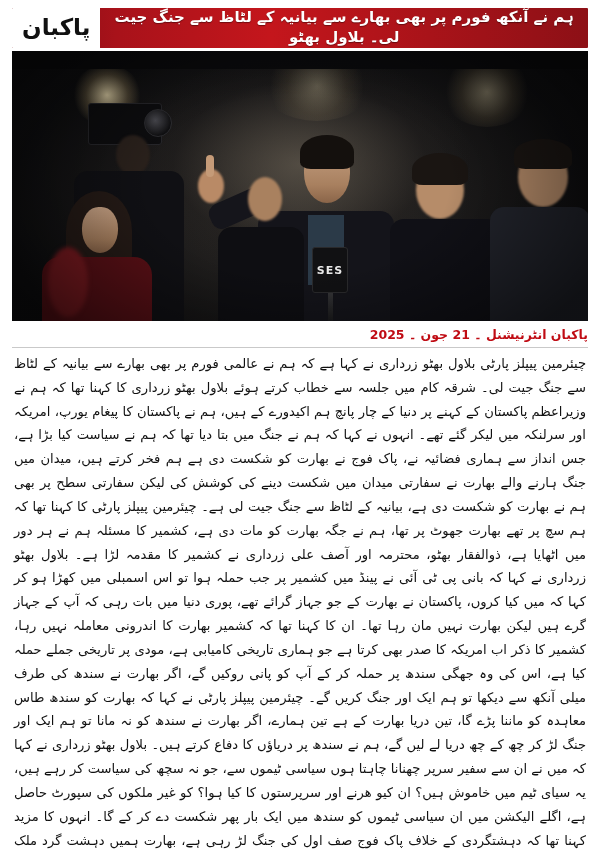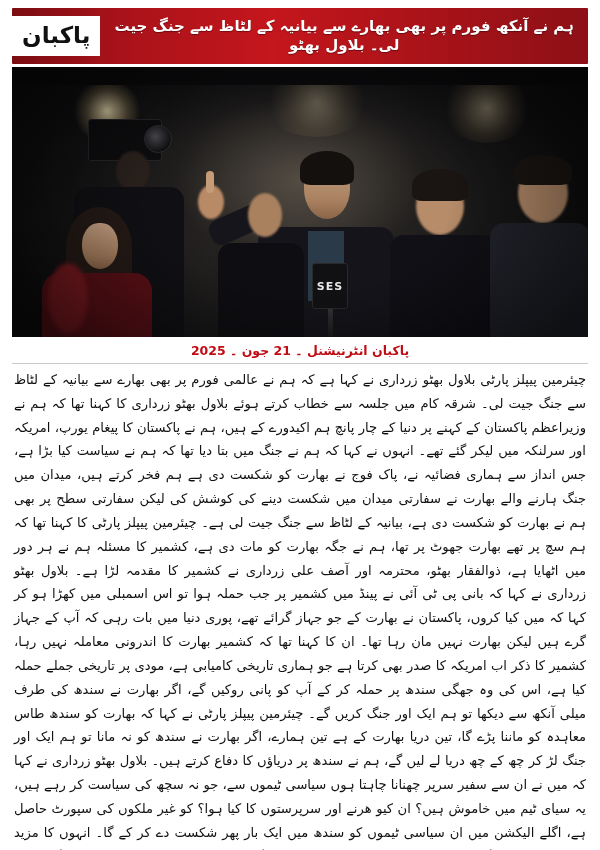--- a/index.html
+++ b/index.html
@@ -18,24 +18,24 @@
     width: 600px;
     height: 850px;
     box-sizing: border-box;
     padding: 8px 12px 6px 12px;
     background: #ffffff;
   }
 
   
   .banner {
     position: relative;
-    height: 56px;
+    height: 40px;
     background: linear-gradient(90deg, #7a0d12 0%, #a8121a 18%, #c4161c 45%, #8d1016 100%);
     display: flex;
-    align-items: center;
+    align-items: flex-start;
     overflow: hidden;
     border-radius: 1px;
   }
   .banner-logo {
     flex: 0 0 auto;
     background: #ffffff;
     color: #111111;
     font-weight: bold;
     font-size: 23px;
     line-height: 1;
@@ -135,21 +135,20 @@
   }
   .glow {
     position: absolute;
     border-radius: 50%;
     background: radial-gradient(circle, rgba(255,238,190,.85) 0%, rgba(255,220,150,.25) 45%, rgba(255,210,140,0) 72%);
   }
 
   
   .caption {
     margin-top: 6px;
-    text-align: center;
     direction: rtl;
     font-size: 12.5px;
     font-weight: bold;
     color: #c00c14;
     letter-spacing: 0;
   }
   .rule {
     margin: 5px 0 4px 0;
     height: 1px;
     background: #c9c9c9;

